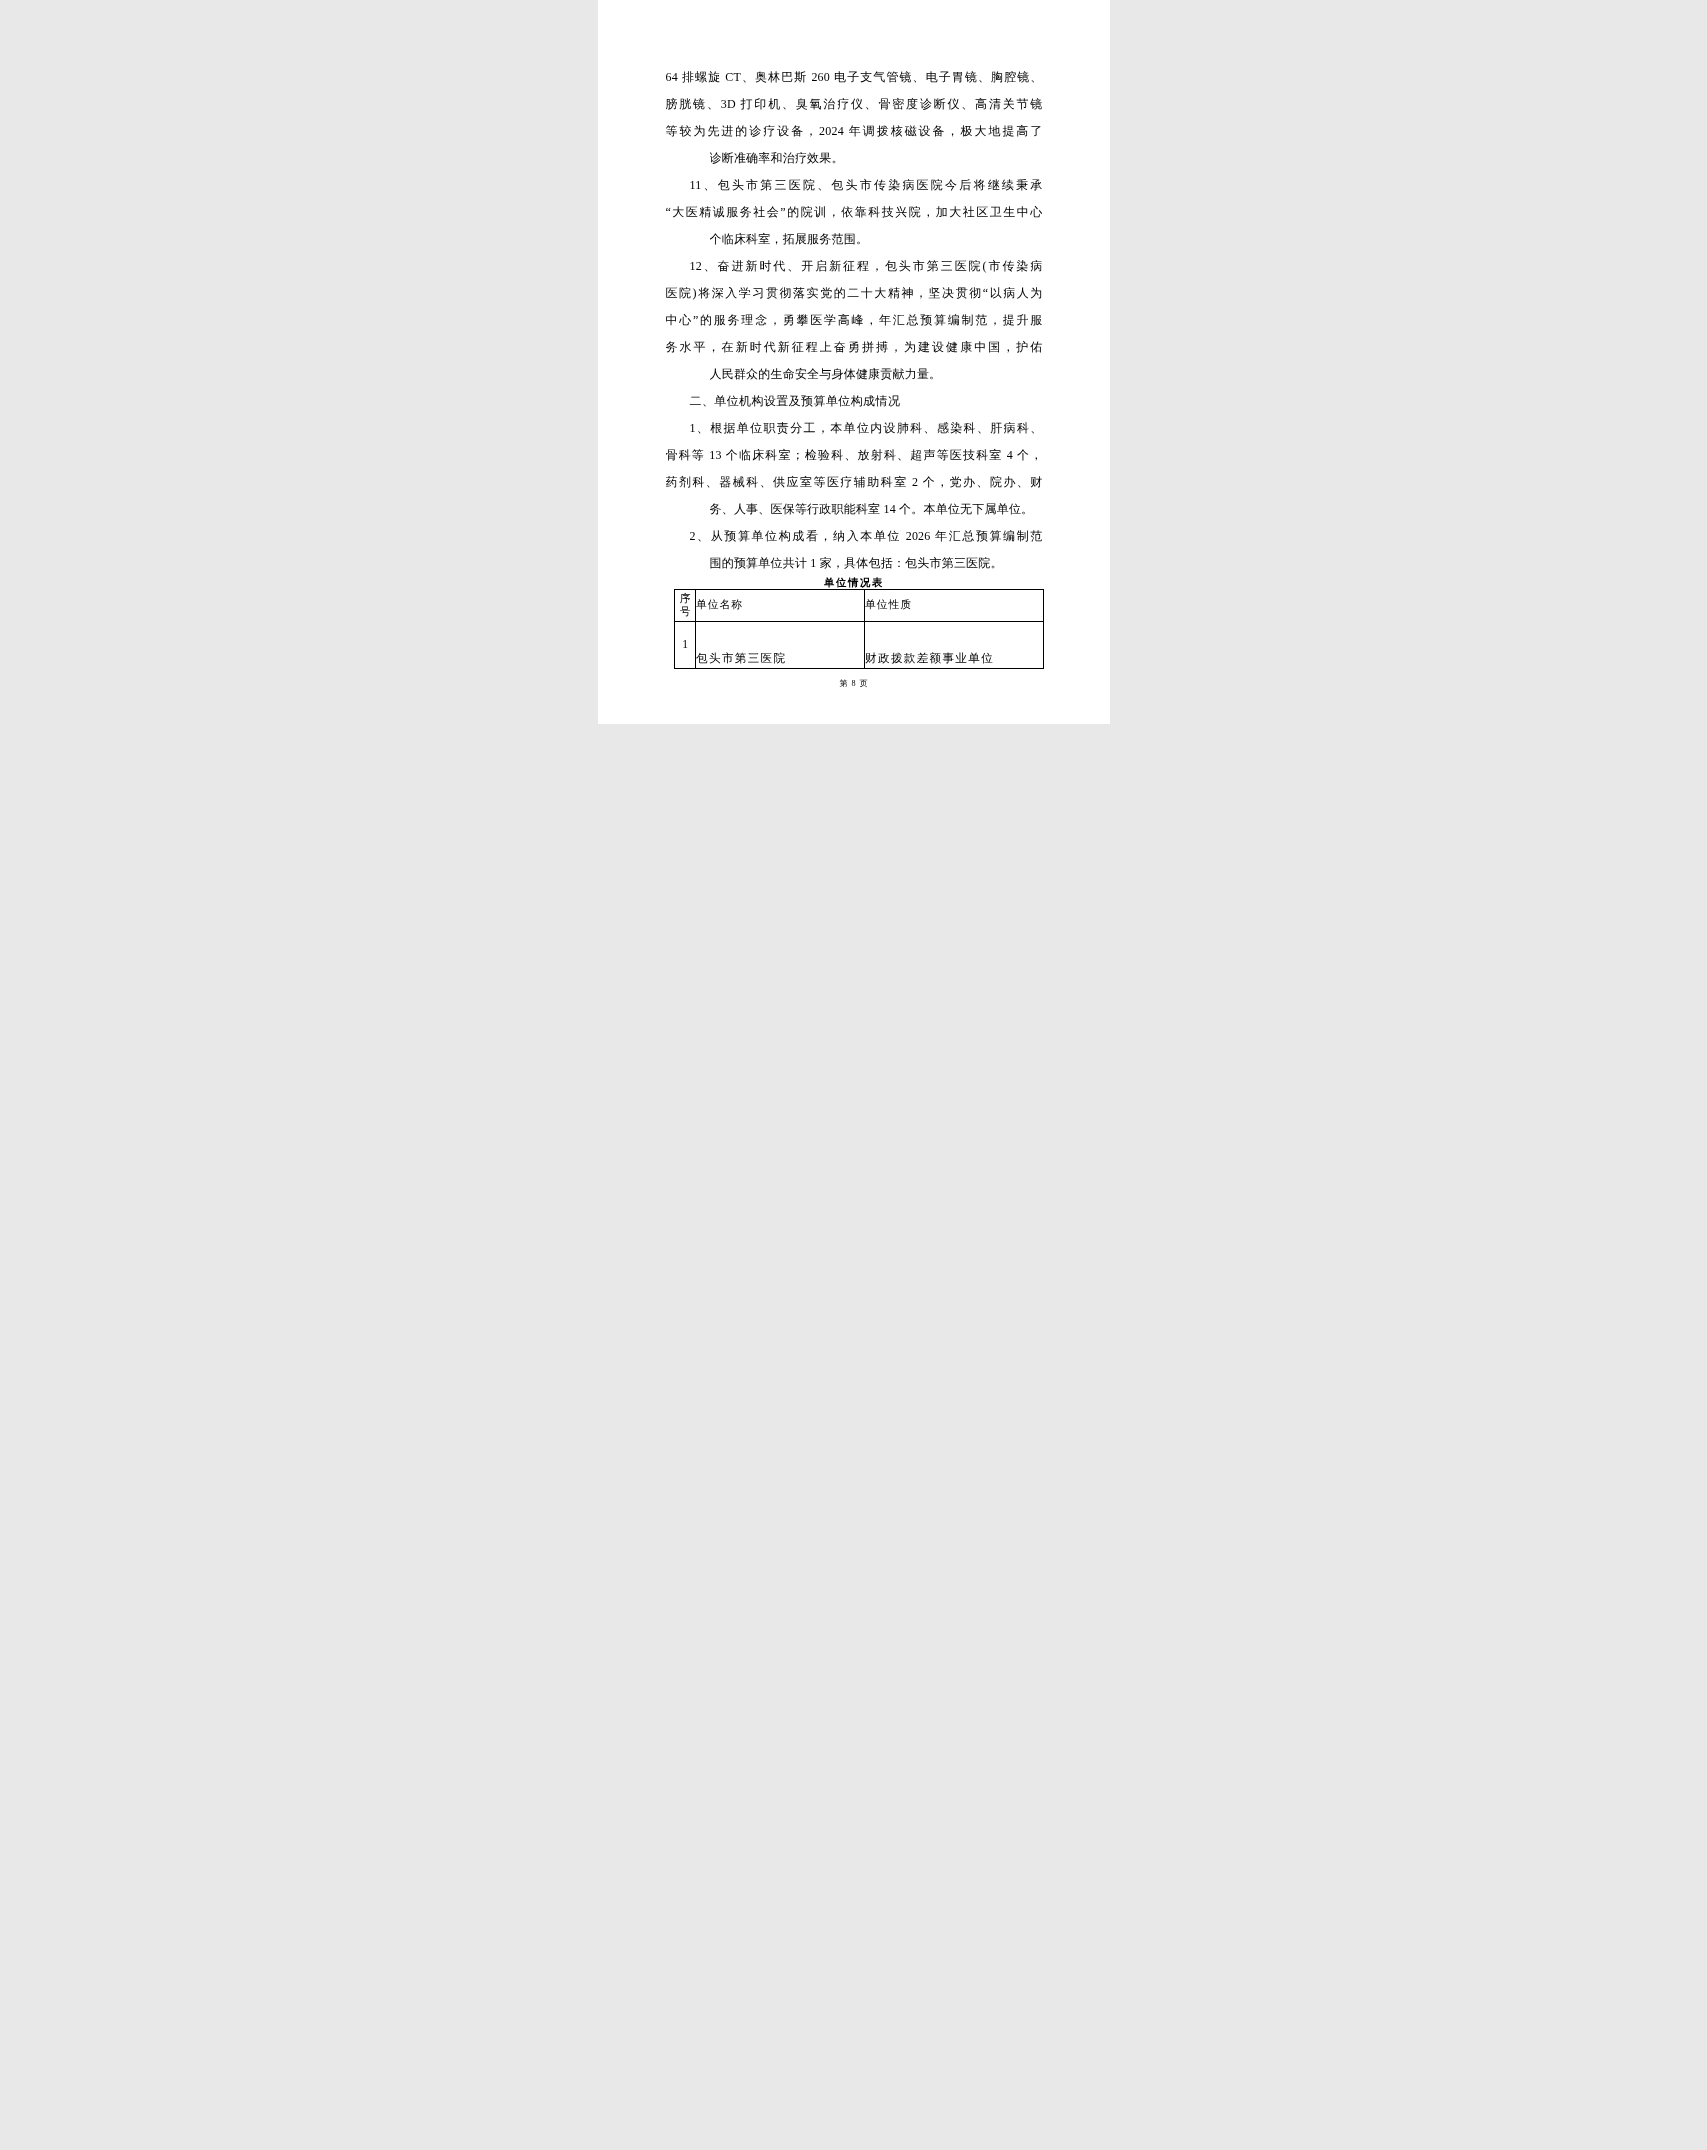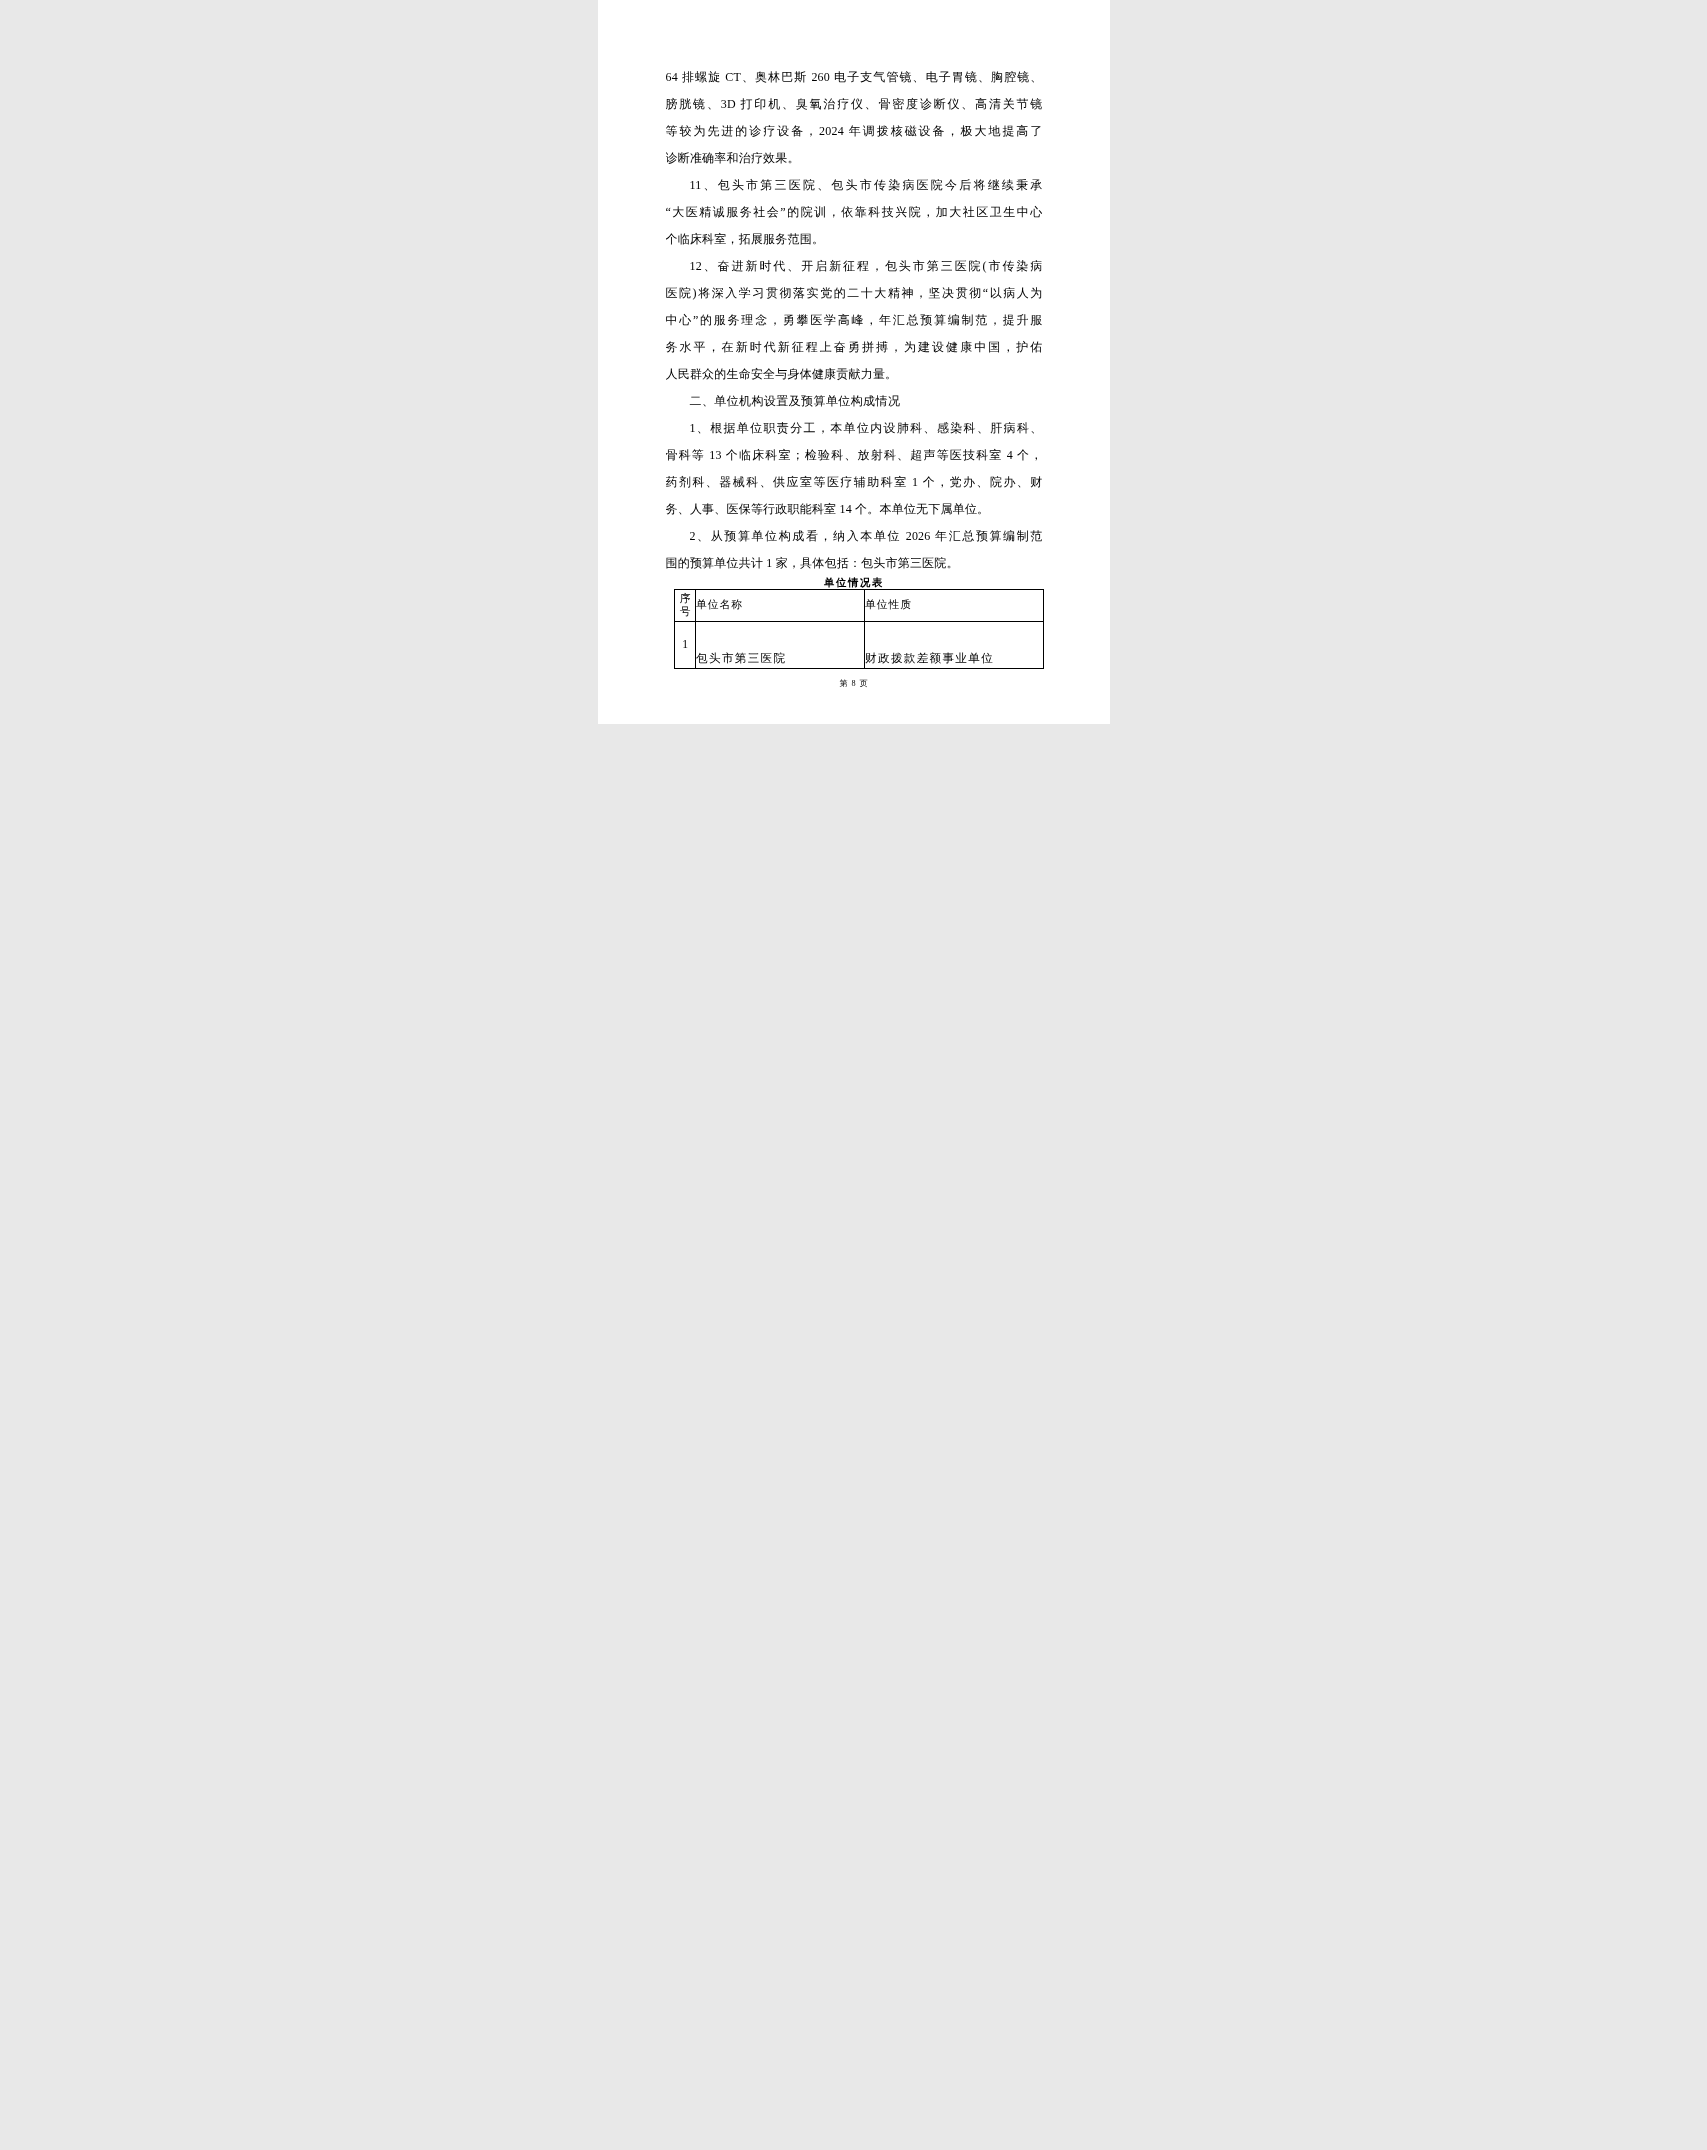--- a/index.html
+++ b/index.html
@@ -22,21 +22,21 @@
     font-size:12px;
     line-height:27px;
     letter-spacing:0.2px;
     text-align:justify;
     text-align-last:justify;
     text-justify:inter-character;
     white-space:normal;
     overflow:hidden;
     height:27px;
   }
-  .ln-last { text-align-last:left; }
+  .ln-last { text-align-last:left;margin-left:44px; }
   .ln-first { text-indent:24px; }
   .heading {
     font-family:"Liberation Sans", sans-serif;
     font-weight:normal;
     font-size:12px;
     line-height:27px;
     height:27px;
     text-indent:24px;
     letter-spacing:0.4px;
   }
@@ -118,21 +118,21 @@
       <div class="ln">中心”的服务理念，勇攀医学高峰，年汇总预算编制范，提升服</div>
       <div class="ln">务水平，在新时代新征程上奋勇拼搏，为建设健康中国，护佑</div>
       <div class="ln ln-last">人民群众的生命安全与身体健康贡献力量。</div>
     </div>
 
     <div class="heading">二、单位机构设置及预算单位构成情况</div>
 
     <div class="para">
       <div class="ln ln-first">1、根据单位职责分工，本单位内设肺科、感染科、肝病科、</div>
       <div class="ln">骨科等 13 个临床科室；检验科、放射科、超声等医技科室 4 个，</div>
-      <div class="ln">药剂科、器械科、供应室等医疗辅助科室 1 个，党办、院办、财</div>
+      <div class="ln">药剂科、器械科、供应室等医疗辅助科室 2 个，党办、院办、财</div>
       <div class="ln ln-last">务、人事、医保等行政职能科室 14 个。本单位无下属单位。</div>
     </div>
 
     <div class="para">
       <div class="ln ln-first">2、从预算单位构成看，纳入本单位 2026 年汇总预算编制范</div>
       <div class="ln ln-last">围的预算单位共计 1 家，具体包括：包头市第三医院。</div>
     </div>
 
     <div class="tbl-title">单位情况表</div>
 

